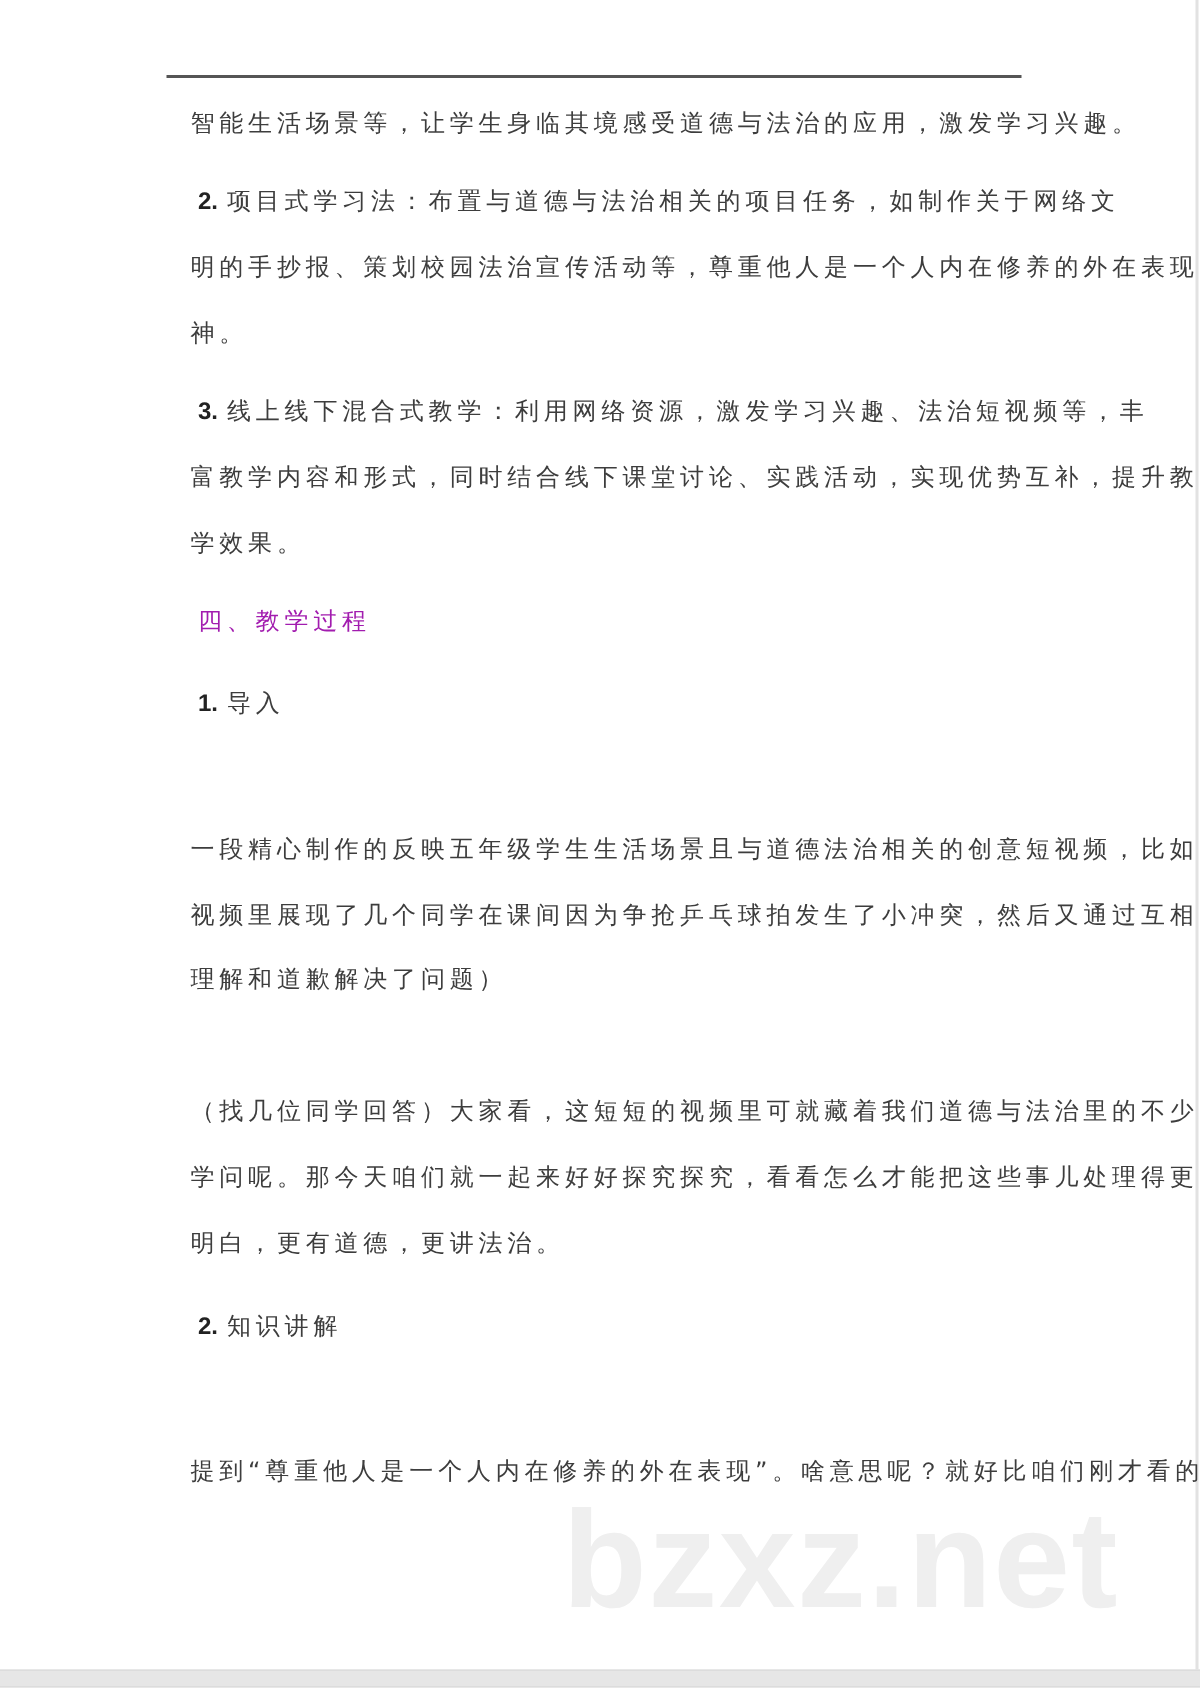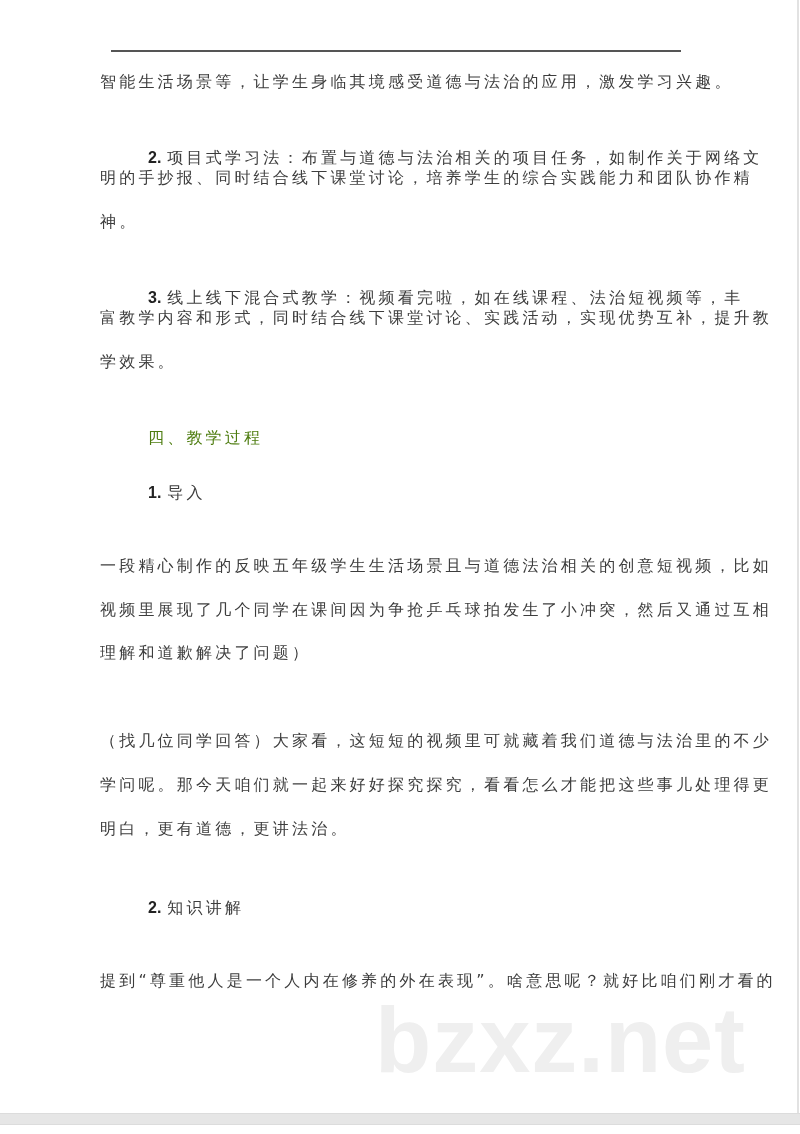--- a/index.html
+++ b/index.html
@@ -27,37 +27,37 @@
     .header-rule {
       position: absolute;
       left: 111px;
       top: 50px;
       width: 570px;
       height: 2px;
       background: #555555;
     }
     .line {
       position: absolute;
-      left: 100px;
+      left: 127px;
       width: 575px;
       font-size: 16px;
       line-height: 20px;
       letter-spacing: 3.2px;
       white-space: nowrap;
       color: #3d3d3d;
     }
-    .indent { left: 148px; margin-top: 24px; }
+    .indent { left: 132px; }
     .num {
       font-family: "Liberation Sans", sans-serif;
       font-weight: bold;
       color: #222;
       letter-spacing: 0;
       margin-right: 6px;
     }
-    .heading { color: #4d7c0f; }
+    .heading { color: #a21caf; }
     .watermark {
       position: absolute;
       left: 375px;
       top: 990px;
       font-family: "Liberation Sans", sans-serif;
       font-weight: bold;
       font-size: 92px;
       line-height: 100px;
       color: #efefef;
       letter-spacing: 1px;
@@ -77,25 +77,25 @@
 <body>
 
 <div class="page">
   <div class="header-rule"></div>
 
   <div class="line" style="top:72px">智能生活场景等，让学生身临其境感受道德与法治的应用，激发学习兴趣。</div>
 
   <div class="line indent" style="top:124px">
     <span class="num">2.</span><span>项目式学习法：布置与道德与法治相关的项目任务，如制作关于网络文</span>
   </div>
-  <div class="line" style="top:168px">明的手抄报、同时结合线下课堂讨论，培养学生的综合实践能力和团队协作精</div>
+  <div class="line" style="top:168px">明的手抄报、策划校园法治宣传活动等，尊重他人是一个人内在修养的外在表现</div>
   <div class="line" style="top:212px">神。</div>
 
   <div class="line indent" style="top:264px">
-    <span class="num">3.</span><span>线上线下混合式教学：视频看完啦，如在线课程、法治短视频等，丰</span>
+    <span class="num">3.</span><span>线上线下混合式教学：利用网络资源，激发学习兴趣、法治短视频等，丰</span>
   </div>
   <div class="line" style="top:308px">富教学内容和形式，同时结合线下课堂讨论、实践活动，实现优势互补，提升教</div>
   <div class="line" style="top:352px">学效果。</div>
 
   <div class="line indent heading" style="top:404px">四、教学过程</div>
 
   <div class="line indent" style="top:459px">
     <span class="num">1.</span><span>导入</span>
   </div>
 

